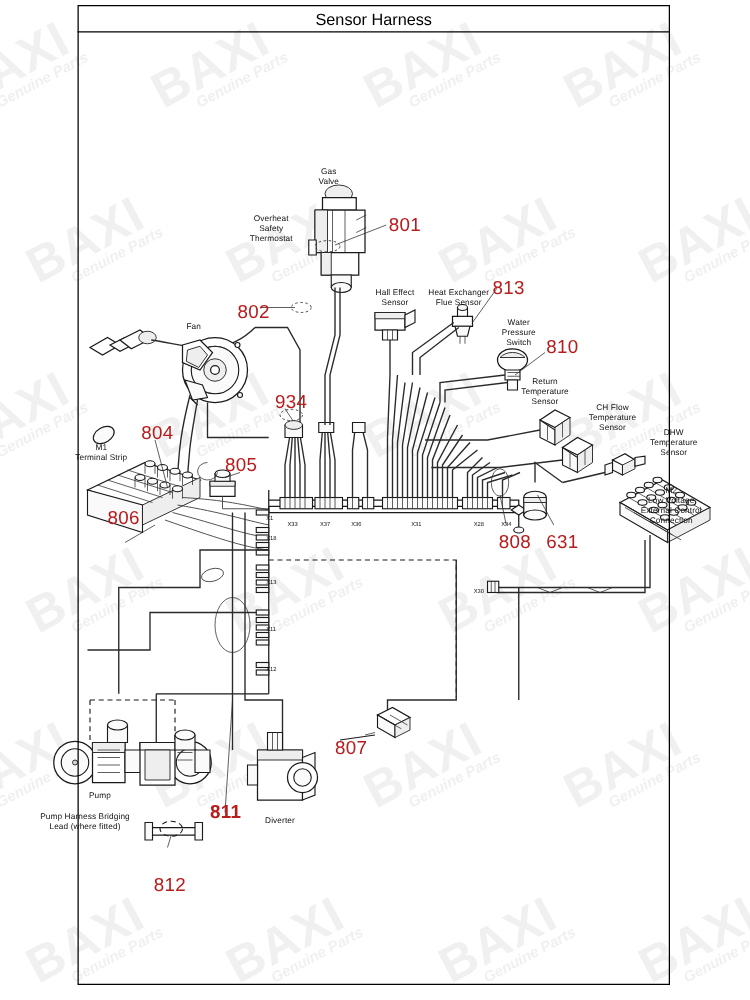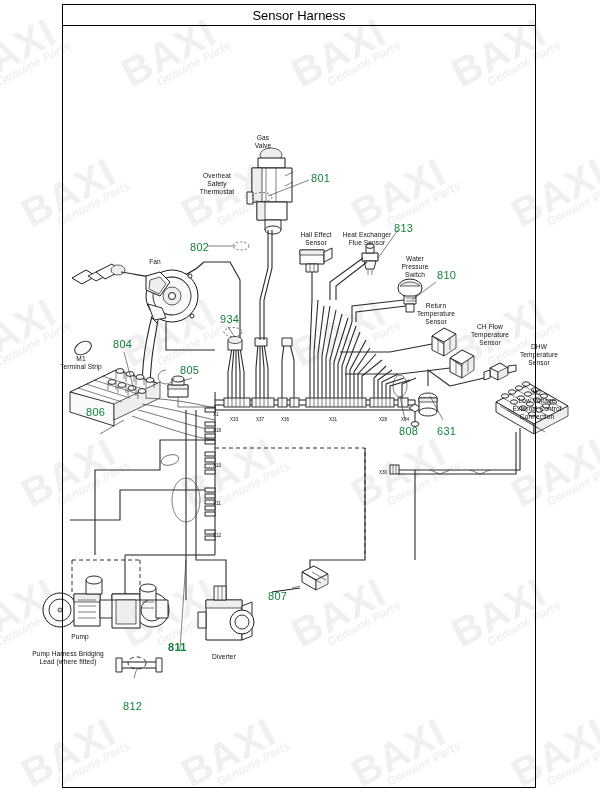--- a/index.html
+++ b/index.html
@@ -30,21 +30,21 @@
   .bd2{fill:#fafafa;stroke:#1a1a1a;stroke-width:0.9;}
   .shade{fill:#d8d8d8;stroke:#1a1a1a;stroke-width:0.7;}
   .shade2{fill:#eeeeee;stroke:#1a1a1a;stroke-width:0.7;}
   .wire{fill:none;stroke:#2a2a2a;stroke-width:1.1;}
   .wirethin{fill:none;stroke:#3a3a3a;stroke-width:0.7;}
 
   
   #labels{position:absolute;inset:0;z-index:5;pointer-events:none;}
   .lbl{position:absolute;font-size:6.6px;line-height:8px;text-align:center;
        color:#111;letter-spacing:0.1px;}
-  .callout{position:absolute;font-size:11px;color:#15803d;letter-spacing:0.3px;}
+  .callout{position:absolute;font-size:15px;color:#b91c1c;letter-spacing:0.3px;}
   .conn{position:absolute;font-size:4.6px;color:#111;}
 </style>
 </head>
 <body>
 
 <div id="page">
 
   <div id="watermark">
       <div class="wm" style="left: -40px; top: 30px;">
         <span class="big">BAXI</span>

